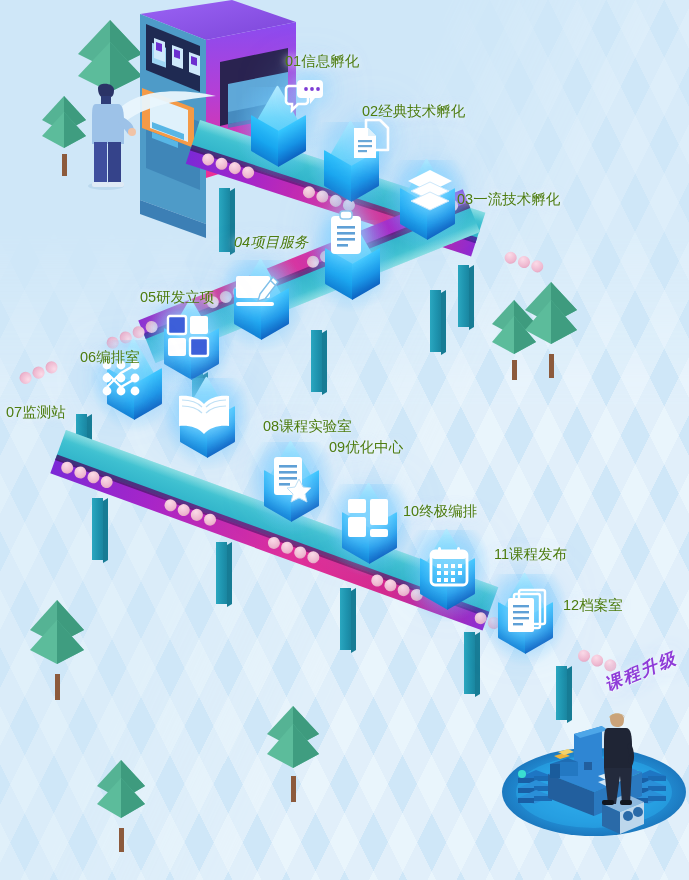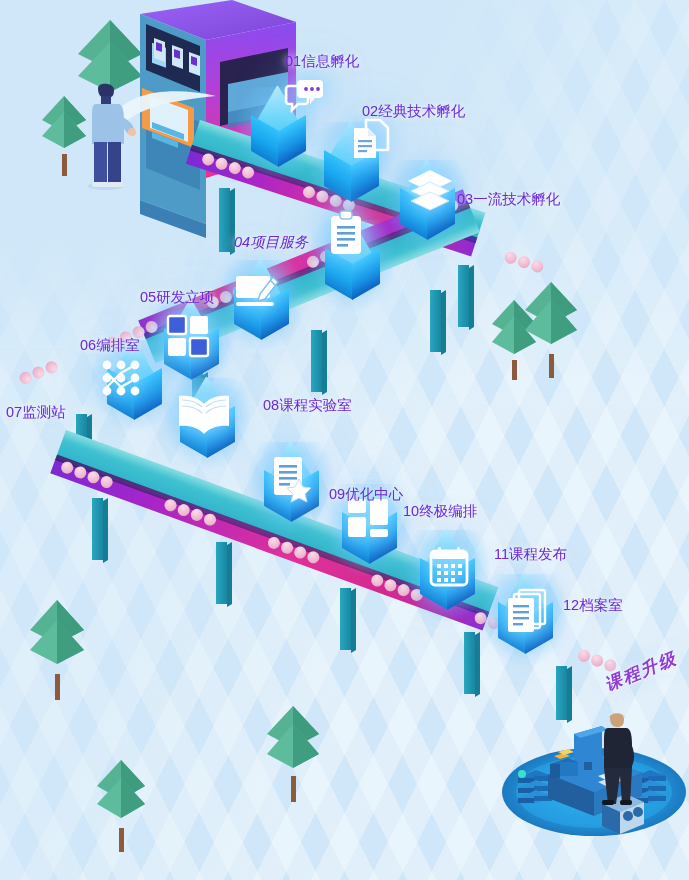--- a/index.html
+++ b/index.html
@@ -64,21 +64,21 @@
      transform:skewY(-30deg);border-radius:1px;}
   .cube .glow{position:absolute;left:-14px;top:-18px;width:86px;height:92px;
      background:radial-gradient(ellipse at 50% 42%, rgba(130,220,255,.72) 0%, rgba(110,200,255,.30) 45%, rgba(160,200,255,0) 72%);
      pointer-events:none;}
 
   
   .icon{position:absolute;width:46px;height:46px;filter:drop-shadow(0 0 10px rgba(140,215,255,.95)) drop-shadow(0 0 20px rgba(120,190,255,.65));}
   .icon svg{width:100%;height:100%;display:block;}
 
   
-  .lab{position:absolute;color:#6d28d9;font-size:14.5px;line-height:1;white-space:nowrap;
+  .lab{position:absolute;color:#4d7c0f;font-size:14.5px;line-height:1;white-space:nowrap;
        text-shadow:0 0 6px rgba(255,255,255,.9),0 0 12px rgba(214,235,255,.8);}
 
   
   .tree{position:absolute;}
   .tree .trunk{position:absolute;left:50%;bottom:0;width:5px;height:26px;margin-left:-2.5px;background:#8c5a3c;}
 
   
   .badge{position:absolute;color:#8f3bd8;font-weight:bold;font-style:italic;font-size:17px;
      letter-spacing:2px;transform:rotate(-22deg);
      text-shadow:0 0 10px rgba(255,255,255,.95),0 0 20px rgba(190,220,255,.9),0 1px 0 rgba(255,255,255,.8);}
@@ -528,24 +528,24 @@
       <rect x="8" y="29" width="16" height="2.4" fill="#5fa0d6"></rect>
       <rect x="8" y="35" width="10" height="2.4" fill="#5fa0d6"></rect>
     </svg>
   </div>
 
   <div class="lab" style="left:285px;top:54px;">01信息孵化</div>
   <div class="lab" style="left:362px;top:104px;">02经典技术孵化</div>
   <div class="lab" style="left:457px;top:192px;">03一流技术孵化</div>
   <div class="lab" style="left:234px;top:235px;font-style:italic;">04项目服务</div>
   <div class="lab" style="left:140px;top:290px;">05研发立项</div>
-  <div class="lab" style="left:80px;top:338px;">06编排室</div>
+  <div class="lab" style="left:80px;top:350px;">06编排室</div>
   <div class="lab" style="left:6px;top:405px;">07监测站</div>
-  <div class="lab" style="left:263px;top:398px;">08课程实验室</div>
-  <div class="lab" style="left:329px;top:487px;text-align:center;">09优化中心</div>
+  <div class="lab" style="left:263px;top:419px;">08课程实验室</div>
+  <div class="lab" style="left:329px;top:440px;text-align:center;">09优化中心</div>
   <div class="lab" style="left:403px;top:504px;">10终极编排</div>
   <div class="lab" style="left:494px;top:547px;">11课程发布</div>
   <div class="lab" style="left:563px;top:598px;">12档案室</div>
 
   <div class="badge" style="left:603px;top:660px;">课程升级</div>
 
   <div class="desk" style="left:498px;top:712px;width:191px;height:130px;">
     <svg width="191" height="130" viewBox="0 0 191 130">
       <defs>
         <radialGradient id="platG" cx="50%" cy="50%" r="50%">

